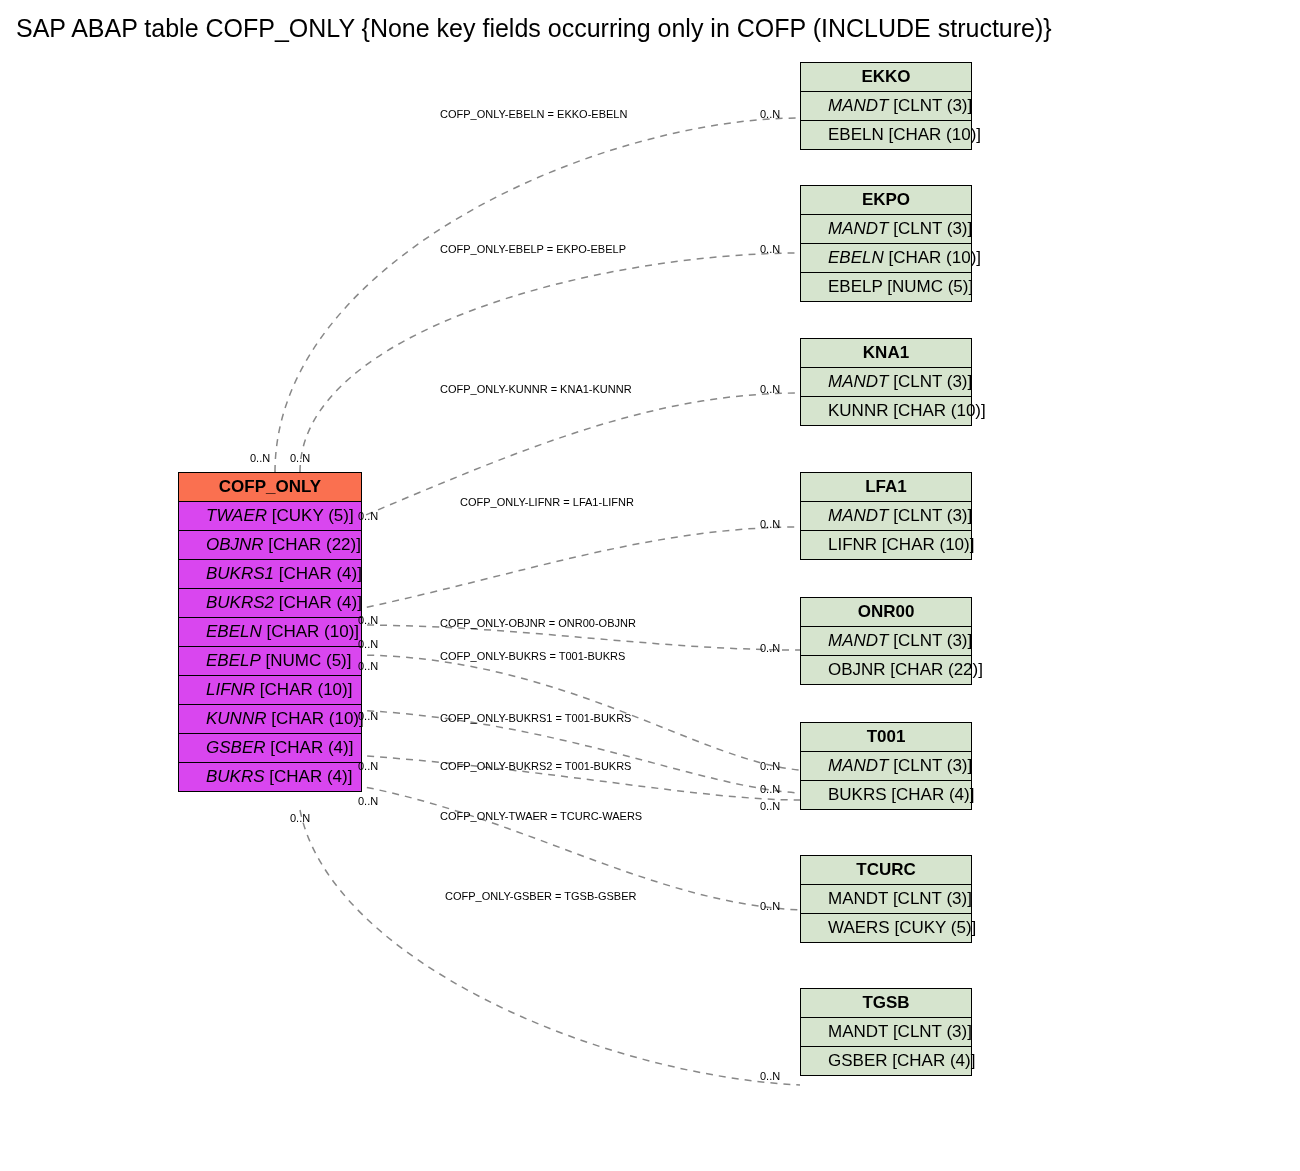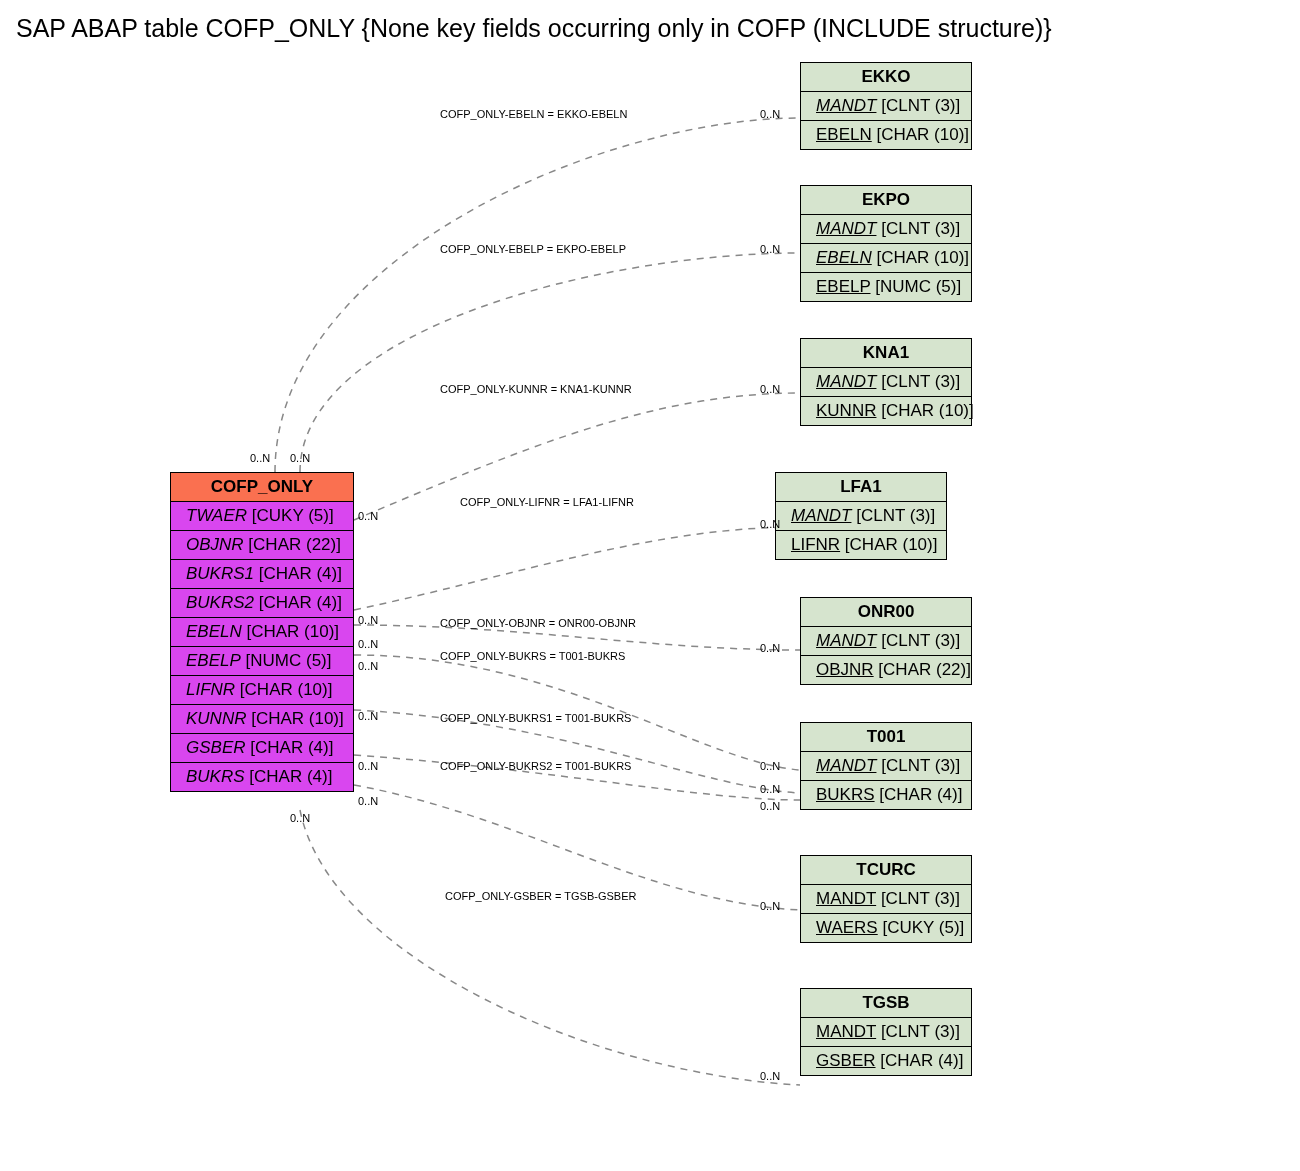--- a/index.html
+++ b/index.html
@@ -1,26 +1,26 @@
 <!DOCTYPE html>
 <html><head>
 <meta charset="utf-8">
 <style>
   html,body{margin:0;padding:0;background:#fff;font-family:"Helvetica Neue",Arial,sans-serif}
   .canvas{position:relative;width:1300px;height:1171px;background:#fff}
   .title{position:absolute;left:16px;top:14px;font-size:25px;color:#000}
   .tbl{position:absolute;border:1px solid #000;border-bottom:none;font-size:17px}
-  .tbl .row{border-bottom:1px solid #000;padding:4px 15px;white-space:nowrap}
+  .tbl .row{border-bottom:1px solid #000;padding:4px 27px;white-space:nowrap}
   .tbl .hdr{font-weight:bold;text-align:center}
   .main .row{background:#d946ef}
   .main .hdr{background:#fa7050}
   .rel  .row{background:#d6e4ce}
   .rel  .hdr{background:#d6e4ce}
   .is-italic{font-style:italic}
-  .is-under{text-decoration:underline}
+  .is-under{}
   .lbl{position:absolute;font-size:11px;color:#000;white-space:nowrap}
   svg{position:absolute;left:0;top:0}
   path.link{fill:none;stroke:#888;stroke-width:1.5;stroke-dasharray:7 6}
 </style>
 </head>
 <body>
 
 <div class="canvas">
 
   <div class="title">SAP ABAP table COFP_ONLY {None key fields occurring only in COFP (INCLUDE structure)}</div>
@@ -38,21 +38,21 @@
 
     <path class="link" d="M354 655 C 560 655, 700 762, 800 770"></path>
     <path class="link" d="M354 710 C 560 720, 700 788, 800 793"></path>
     <path class="link" d="M354 755 C 560 770, 700 800, 800 800"></path>
 
     <path class="link" d="M354 785 C 520 815, 650 903, 800 910"></path>
 
     <path class="link" d="M300 810 C 330 960, 600 1075, 800 1085"></path>
   </svg>
 
-  <div class="tbl main" style="left:170px;top:472px;width:182px">
+  <div class="tbl main" style="left:178px;top:472px;width:182px">
     <div class="row hdr">COFP_ONLY</div>
     <div class="row"><span class="is-italic">TWAER</span> <span>[CUKY (5)]</span></div>
     <div class="row"><span class="is-italic">OBJNR</span> <span>[CHAR (22)]</span></div>
     <div class="row"><span class="is-italic">BUKRS1</span> <span>[CHAR (4)]</span></div>
     <div class="row"><span class="is-italic">BUKRS2</span> <span>[CHAR (4)]</span></div>
     <div class="row"><span class="is-italic">EBELN</span> <span>[CHAR (10)]</span></div>
     <div class="row"><span class="is-italic">EBELP</span> <span>[NUMC (5)]</span></div>
     <div class="row"><span class="is-italic">LIFNR</span> <span>[CHAR (10)]</span></div>
     <div class="row"><span class="is-italic">KUNNR</span> <span>[CHAR (10)]</span></div>
     <div class="row"><span class="is-italic">GSBER</span> <span>[CHAR (4)]</span></div>
@@ -71,21 +71,21 @@
     <div class="row"><span class="is-italic is-under">EBELN</span> <span>[CHAR (10)]</span></div>
     <div class="row"><span class="is-under">EBELP</span> <span>[NUMC (5)]</span></div>
   </div>
 
   <div class="tbl rel" style="left:800px;top:338px;width:170px">
     <div class="row hdr">KNA1</div>
     <div class="row"><span class="is-italic is-under">MANDT</span> <span>[CLNT (3)]</span></div>
     <div class="row"><span class="is-under">KUNNR</span> <span>[CHAR (10)]</span></div>
   </div>
 
-  <div class="tbl rel" style="left:775px;top:472px;width:170px">
+  <div class="tbl rel" style="left:800px;top:472px;width:170px">
     <div class="row hdr">LFA1</div>
     <div class="row"><span class="is-italic is-under">MANDT</span> <span>[CLNT (3)]</span></div>
     <div class="row"><span class="is-under">LIFNR</span> <span>[CHAR (10)]</span></div>
   </div>
 
   <div class="tbl rel" style="left:800px;top:597px;width:170px">
     <div class="row hdr">ONR00</div>
     <div class="row"><span class="is-italic is-under">MANDT</span> <span>[CLNT (3)]</span></div>
     <div class="row"><span class="is-under">OBJNR</span> <span>[CHAR (22)]</span></div>
   </div>
@@ -109,20 +109,21 @@
   </div>
 
   <div class="lbl" style="left:440px;top:108px">COFP_ONLY-EBELN = EKKO-EBELN</div>
   <div class="lbl" style="left:440px;top:243px">COFP_ONLY-EBELP = EKPO-EBELP</div>
   <div class="lbl" style="left:440px;top:383px">COFP_ONLY-KUNNR = KNA1-KUNNR</div>
   <div class="lbl" style="left:460px;top:496px">COFP_ONLY-LIFNR = LFA1-LIFNR</div>
   <div class="lbl" style="left:440px;top:617px">COFP_ONLY-OBJNR = ONR00-OBJNR</div>
   <div class="lbl" style="left:440px;top:650px">COFP_ONLY-BUKRS = T001-BUKRS</div>
   <div class="lbl" style="left:440px;top:712px">COFP_ONLY-BUKRS1 = T001-BUKRS</div>
   <div class="lbl" style="left:440px;top:760px">COFP_ONLY-BUKRS2 = T001-BUKRS</div>
+  <div class="lbl" style="left:440px;top:810px">COFP_ONLY-TWAER = TCURC-WAERS</div>
   <div class="lbl" style="left:445px;top:890px">COFP_ONLY-GSBER = TGSB-GSBER</div>
 
   <div class="lbl" style="left:250px;top:452px">0..N</div>
   <div class="lbl" style="left:290px;top:452px">0..N</div>
   <div class="lbl" style="left:358px;top:510px">0..N</div>
   <div class="lbl" style="left:358px;top:614px">0..N</div>
   <div class="lbl" style="left:358px;top:638px">0..N</div>
   <div class="lbl" style="left:358px;top:660px">0..N</div>
   <div class="lbl" style="left:358px;top:710px">0..N</div>
   <div class="lbl" style="left:358px;top:760px">0..N</div>

